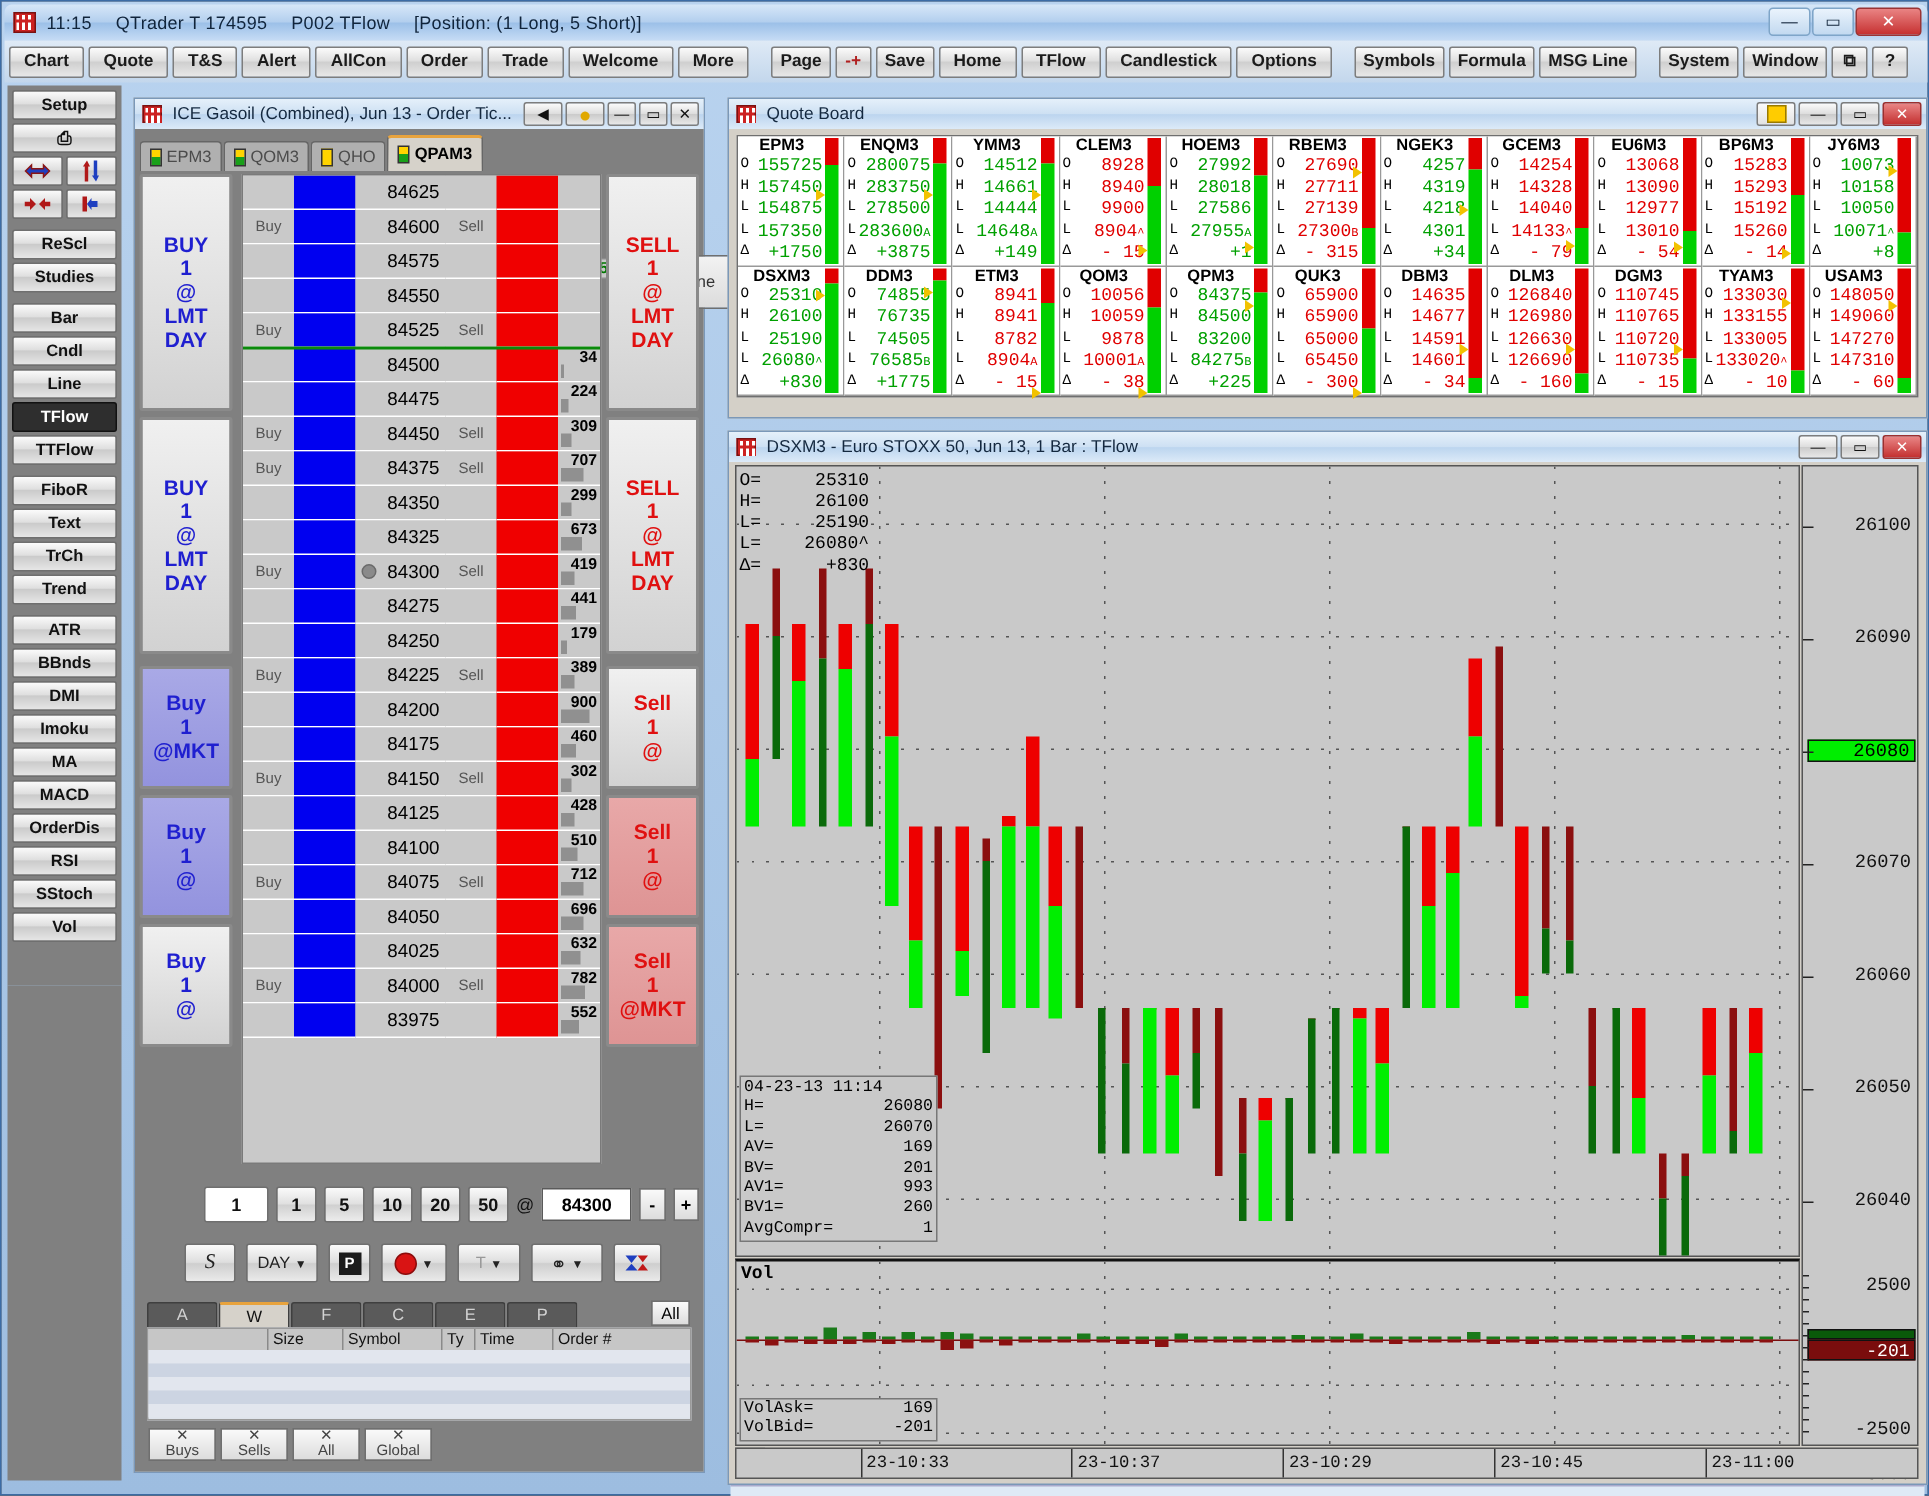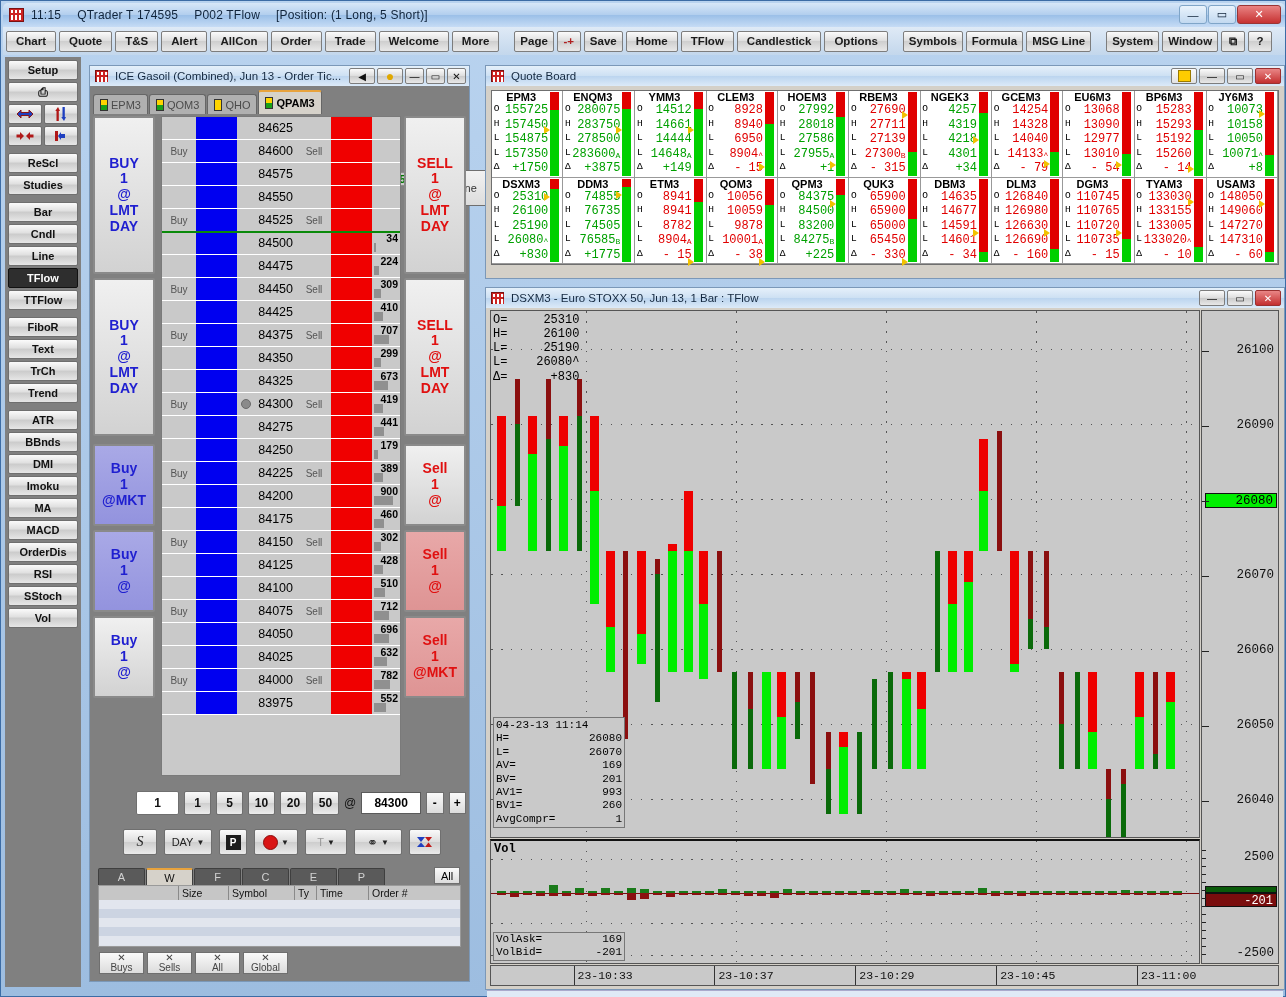--- a/index.html
+++ b/index.html
@@ -536,31 +536,20 @@
               <div class="c-bbar"></div>
               <div class="c-px">84450</div>
               <div class="c-sq">Sell</div>
               <div class="c-abar"></div>
               <div class="c-vol">
                 <span class="vn">309</span>
                 <span class="vbar" style="width: 7px;"></span>
               </div>
             </div>
             <div class="lrow">
-              <div class="c-bq"></div>
-              <div class="c-bbar"></div>
-              <div class="c-px">84425</div>
-              <div class="c-sq"></div>
-              <div class="c-abar"></div>
-              <div class="c-vol">
-                <span class="vn">410</span>
-                <span class="vbar" style="width: 9px;"></span>
-              </div>
-            </div>
-            <div class="lrow">
               <div class="c-bq">Buy</div>
               <div class="c-bbar"></div>
               <div class="c-px">84375</div>
               <div class="c-sq">Sell</div>
               <div class="c-abar"></div>
               <div class="c-vol">
                 <span class="vn">707</span>
                 <span class="vbar" style="width: 15px;"></span>
               </div>
             </div>
@@ -966,21 +955,21 @@
                 <div class="qc-lbl">
                   <span>O</span>
                   <span>H</span>
                   <span>L</span>
                   <span>L</span>
                   <span>Δ</span>
                 </div>
                 <div class="qc-vals">
                   <span class="r">8928</span>
                   <span class="r">8940</span>
-                  <span class="r">6950</span>
+                  <span class="r">9900</span>
                   <span class="r">8904<span class="sub">^</span></span>
                   <span class="r">- 15</span>
                 </div>
               </div>
             </div>
             <div class="qc-bar">
               <div class="bar-r" style="height: 38%;"></div>
               <div class="bar-g" style="height: 62%;"></div>
               <div class="bar-ptr" style="top: calc(90% - 4px);"></div>
             </div>
@@ -1306,21 +1295,21 @@
                   <span>H</span>
                   <span>L</span>
                   <span>L</span>
                   <span>Δ</span>
                 </div>
                 <div class="qc-vals">
                   <span class="r">65900</span>
                   <span class="r">65900</span>
                   <span class="r">65000</span>
                   <span class="r">65450</span>
-                  <span class="r">- 330</span>
+                  <span class="r">- 300</span>
                 </div>
               </div>
             </div>
             <div class="qc-bar">
               <div class="bar-r" style="height: 48%;"></div>
               <div class="bar-g" style="height: 52%;"></div>
               <div class="bar-ptr" style="top: calc(100% - 4px);"></div>
             </div>
           </div>
           <div class="qcell">

